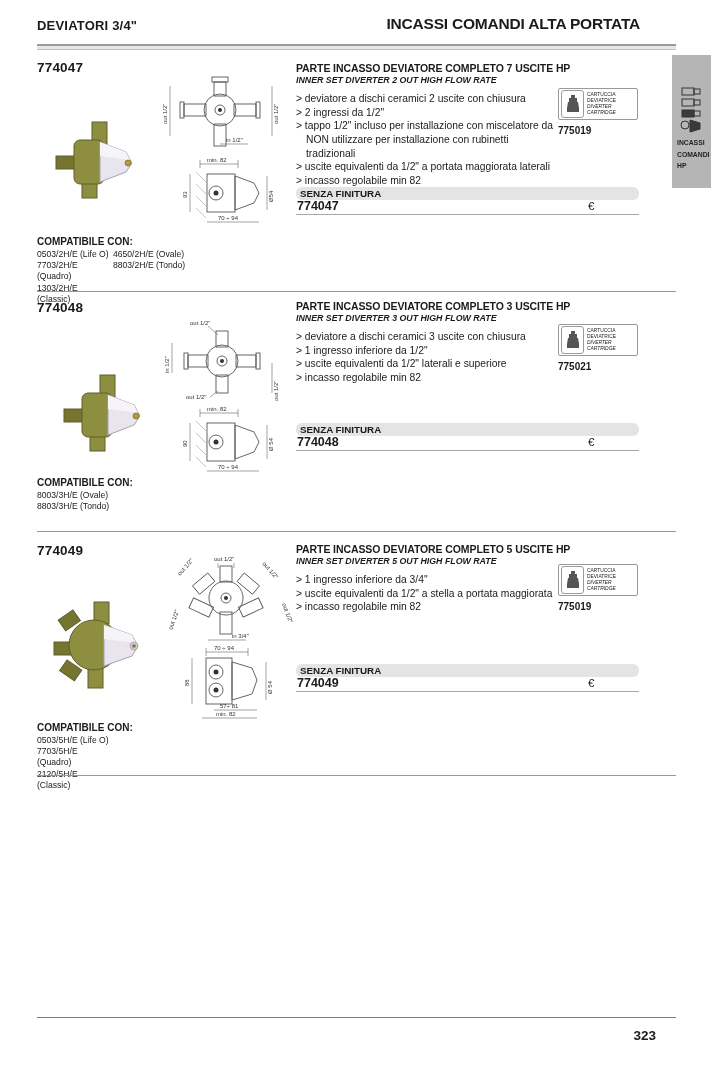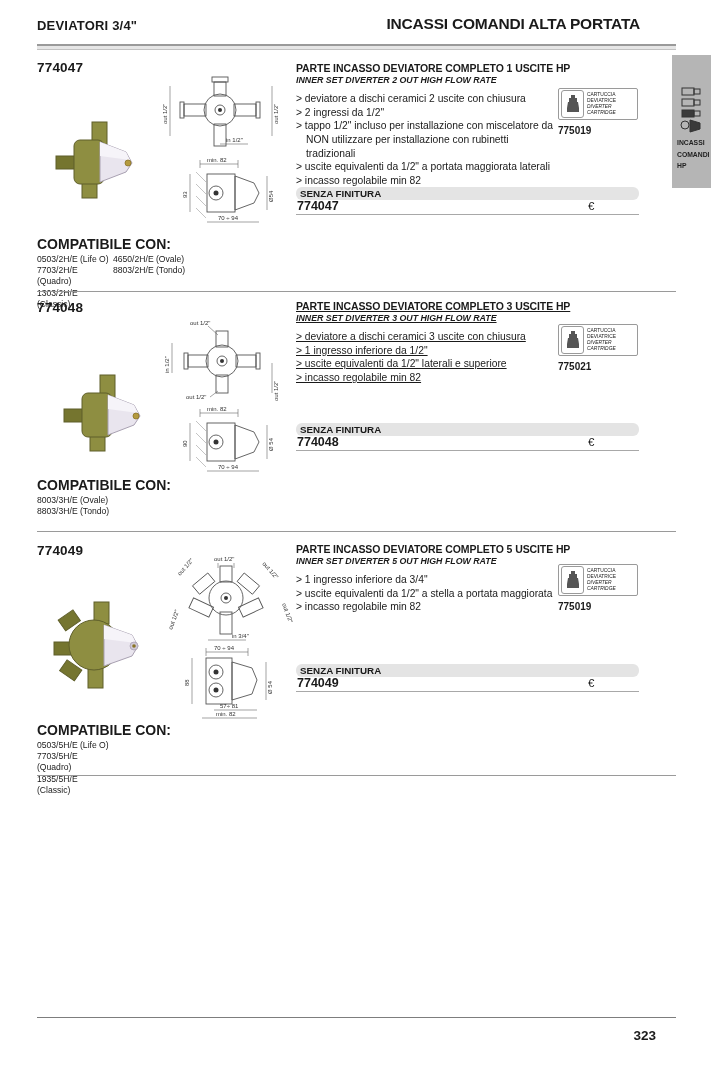--- a/index.html
+++ b/index.html
@@ -32,21 +32,21 @@
   .cart-tx .it{font-style:italic;}
   .cart-code{font-size:10px;font-weight:bold;margin-top:5px;}
   
   .pbar{position:absolute;left:296px;width:343px;background:#e4e4e4;font-size:9.8px;font-weight:bold;
         padding:1px 0 1px 4px;box-sizing:border-box;border-radius:6px;}
   .prow{position:absolute;left:296px;width:343px;height:16px;border-bottom:1px solid #a8a8a8;}
   .prow .pcode{position:absolute;left:1px;top:1px;font-size:12.5px;font-weight:bold;}
   .prow .peur{position:absolute;left:292px;top:2px;font-size:11.5px;}
   
   .compat{position:absolute;left:37px;}
-  .compat .chead{font-size:14px;font-weight:bold;margin-bottom:2px;}
+  .compat .chead{font-size:10px;font-weight:bold;margin-bottom:2px;}
   .ccols{display:flex;font-size:8.6px;line-height:1.3;}
   .ccol1{width:76px;}
   .ccol2{width:90px;}
   .sep{position:absolute;left:37px;width:639px;border-top:1px solid #9a9a9a;}
   
   .foot-rule{position:absolute;left:37px;width:639px;top:1017px;border-top:1px solid #7d7d7d;}
   .page-num{position:absolute;right:55px;top:1028px;font-size:13.5px;font-weight:bold;}
   
   svg text{font-family:"Liberation Sans",sans-serif;font-size:6px;fill:#333;}
   svg .dim{stroke:#666;stroke-width:.6;fill:none;}
@@ -126,21 +126,21 @@
       <polygon class="ln" points="75,104 94,111 99,121 94,131 75,138"></polygon>
       <line class="dim" x1="30" y1="102" x2="30" y2="140"></line>
       <text transform="rotate(-90 27 126)" x="27" y="126">93</text>
       <line class="dim" x1="107" y1="104" x2="107" y2="138"></line>
       <text transform="rotate(-90 113 130)" x="113" y="130">Ø54</text>
       <line class="dim" x1="47" y1="150" x2="99" y2="150"></line>
       <text x="58" y="148">70 ÷ 94</text>
     </svg>
 
     <div class="rcol">
-      <div class="rtitle">PARTE INCASSO DEVIATORE COMPLETO 1 USCITE HP</div>
+      <div class="rtitle">PARTE INCASSO DEVIATORE COMPLETO 7 USCITE HP</div>
       <div class="rsub">INNER SET DIVERTER 2 OUT HIGH FLOW RATE</div>
       <div class="feats">
         <div class="feat">&gt; deviatore a dischi ceramici 2 uscite con chiusura</div>
         <div class="feat">&gt; 2 ingressi da 1/2"</div>
         <div class="feat">&gt; tappo 1/2" incluso per installazione con miscelatore da NON utilizzare per installazione con rubinetti tradizionali</div>
         <div class="feat">&gt; uscite equivalenti da 1/2" a portata maggiorata laterali</div>
         <div class="feat">&gt; incasso regolabile min 82</div>
       </div>
     </div>
 
@@ -232,21 +232,21 @@
         <circle cx="56" cy="125" r="2.5" fill="#333"></circle>
       <polygon class="ln" points="75,108 94,115 99,125 94,135 75,142"></polygon>
       <line class="dim" x1="30" y1="106" x2="30" y2="144"></line>
       <text transform="rotate(-90 27 130)" x="27" y="130">90</text>
       <line class="dim" x1="107" y1="108" x2="107" y2="142"></line>
       <text transform="rotate(-90 113 134)" x="113" y="134">Ø 54</text>
       <line class="dim" x1="47" y1="154" x2="99" y2="154"></line>
       <text x="58" y="152">70 ÷ 94</text>
     </svg>
 
-    <div class="rcol" style="top:3px;text-decoration:underline;">
+    <div class="rcol" style="top:3px;">
       <div class="rtitle">PARTE INCASSO DEVIATORE COMPLETO 3 USCITE HP</div>
       <div class="rsub">INNER SET DIVERTER 3 OUT HIGH FLOW RATE</div>
       <div class="feats">
         <div class="feat">&gt; deviatore a dischi ceramici 3 uscite con chiusura</div>
         <div class="feat">&gt; 1 ingresso inferiore da 1/2"</div>
         <div class="feat">&gt; uscite equivalenti da 1/2" laterali e superiore</div>
         <div class="feat">&gt; incasso regolabile min 82</div>
       </div>
     </div>
 
@@ -380,21 +380,21 @@
       <span class="pcode">774049</span>
       <span class="peur">€</span>
     </div>
 
     <div class="compat" style="top:182px;">
       <div class="chead">COMPATIBILE CON:</div>
       <div class="ccols">
         <div class="ccol1">
           <div>0503/5H/E (Life O)</div>
           <div>7703/5H/E (Quadro)</div>
-          <div>1935/5H/E (Classic)</div>
+          <div>2120/5H/E (Classic)</div>
         </div>
       </div>
     </div>
   </div>
   <div class="sep" style="top:775px;"></div>
 
   <div class="foot-rule"></div>
   <div class="page-num">323</div>
 
 </div>

